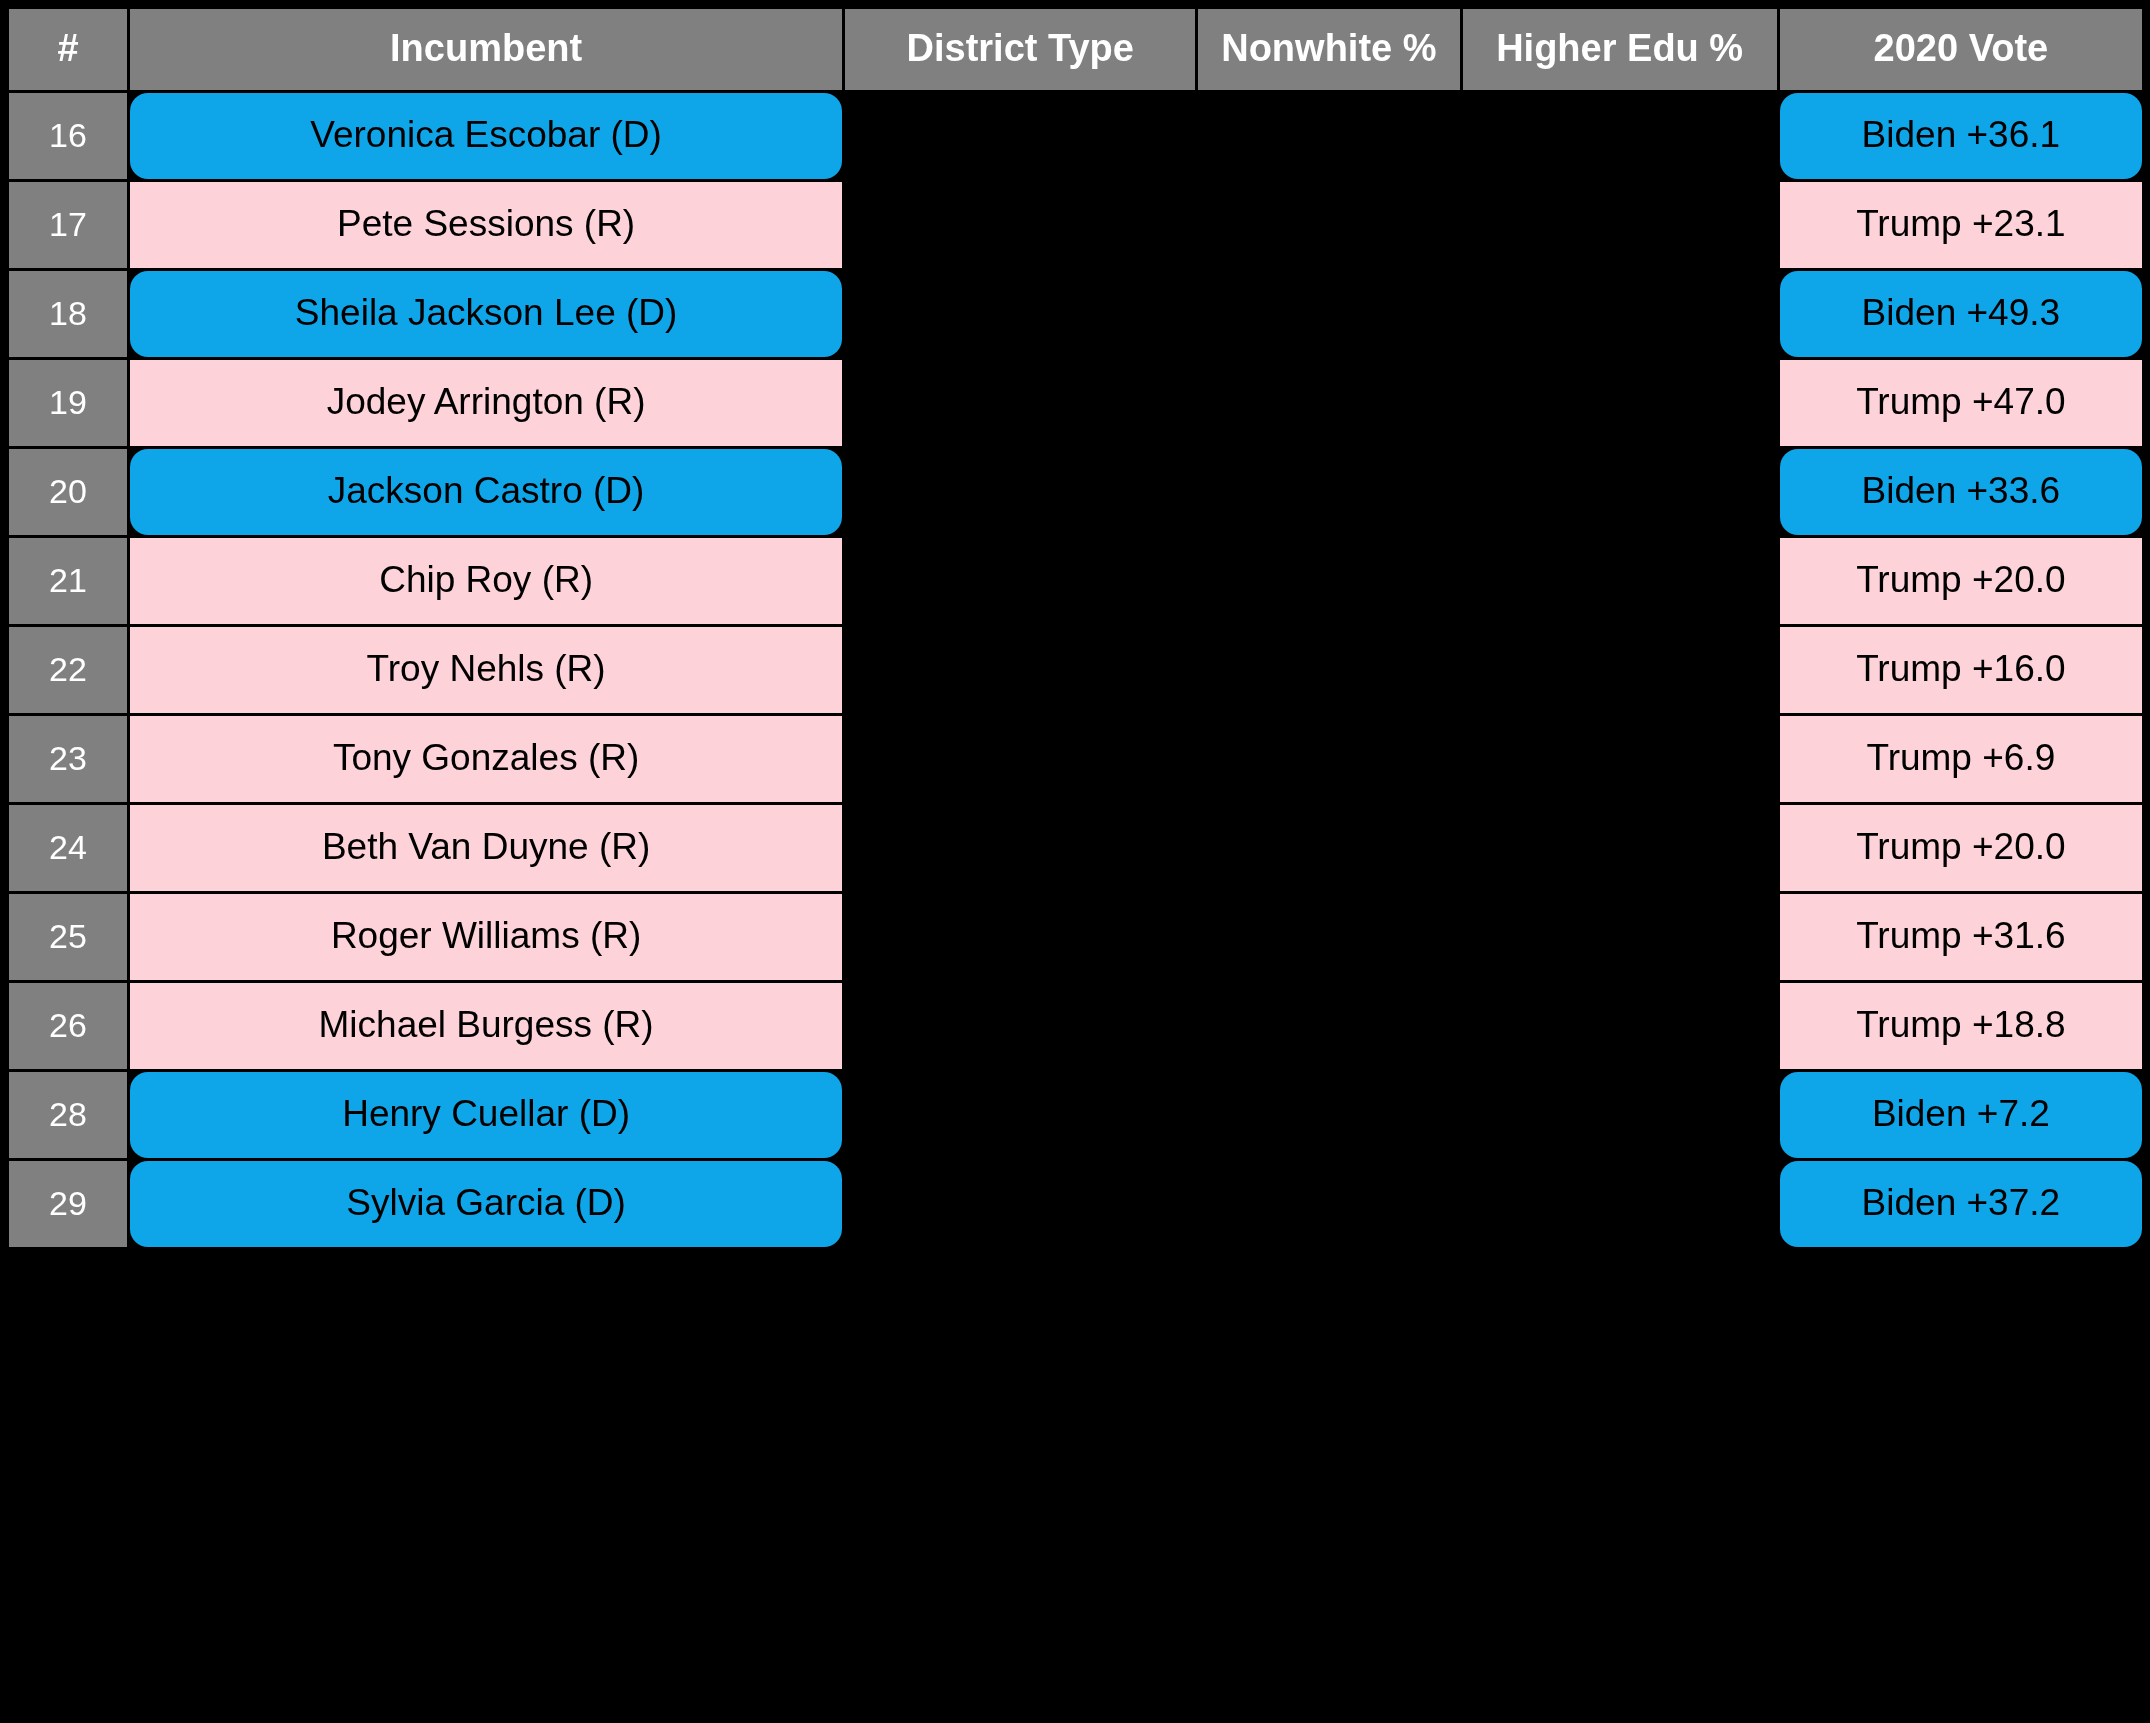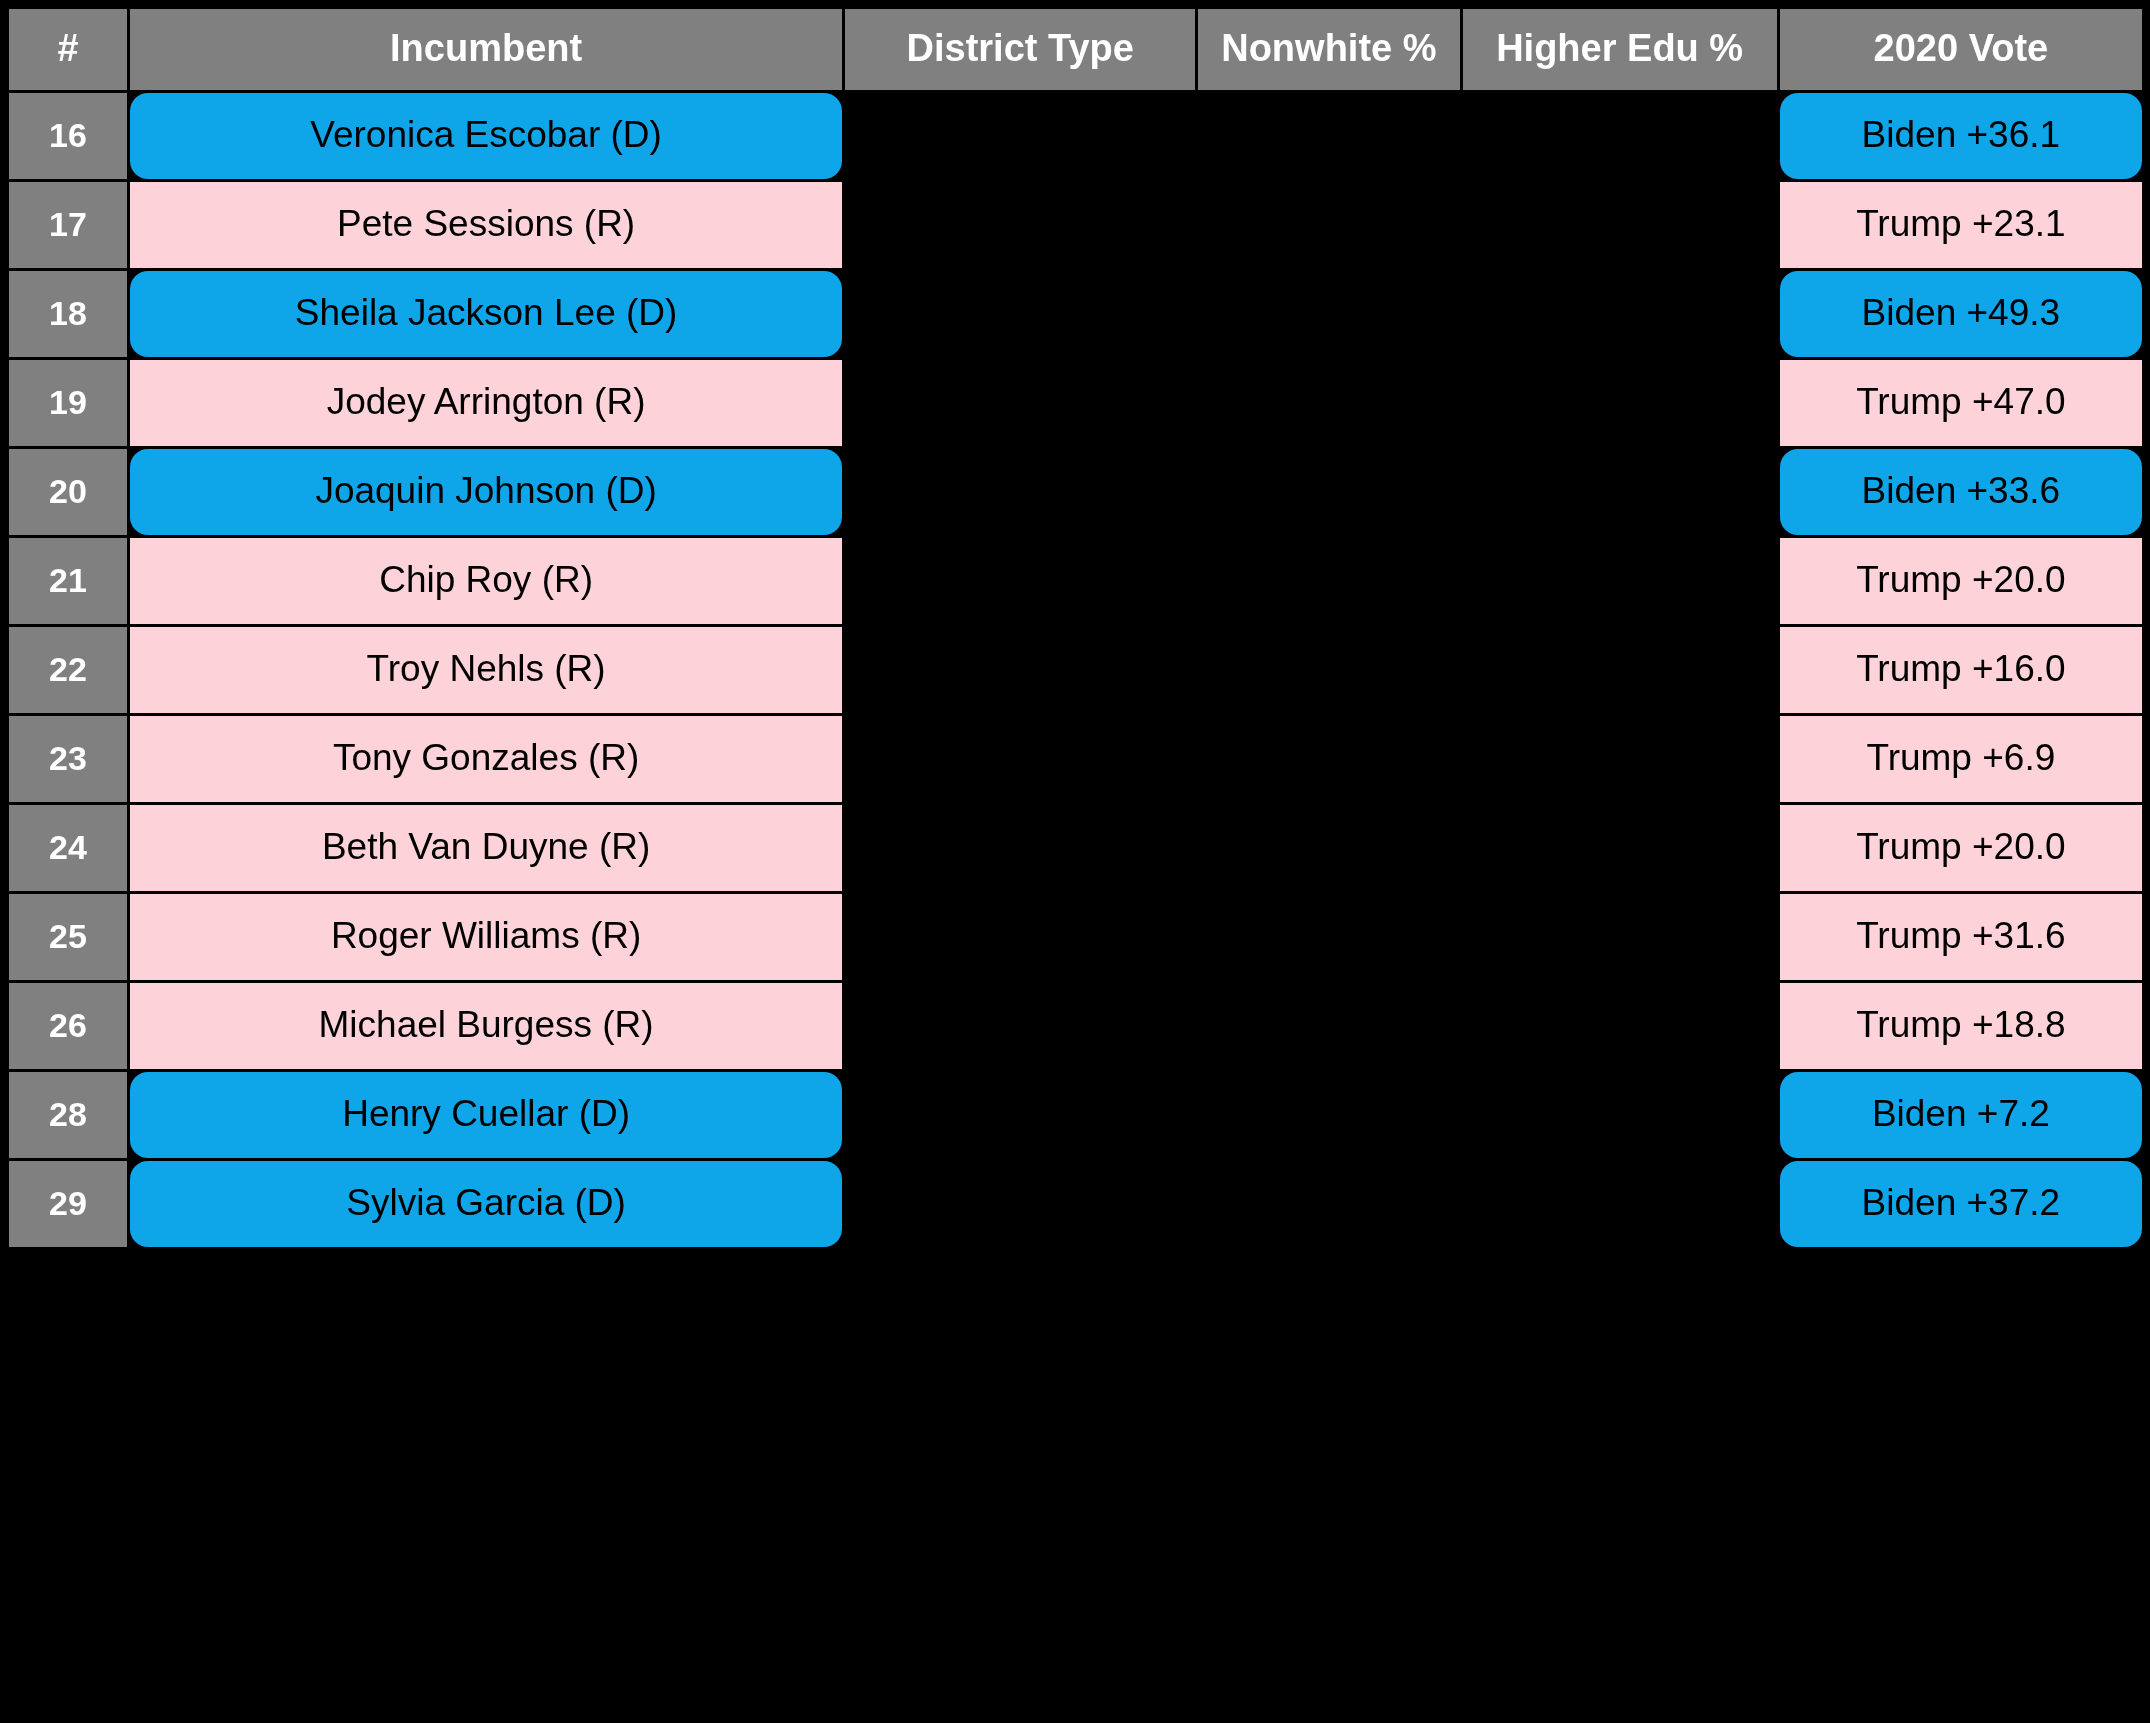--- a/index.html
+++ b/index.html
@@ -65,21 +65,21 @@
     color: #000000;
     padding: 0 4.4px;
     border: 0;
     white-space: nowrap;
     overflow: hidden;
   }
 
   td.num {
     background: #808080;
     color: #ffffff;
-    font-weight: bold;
+    font-weight: normal;
     font-size: 34px;
   }
 
   td.blank {
     background: #000000;
     color: #000000;
   }
 
   td.dem  { background: #0ea5e9; border-radius: 18px; }
   td.rep  { background: #fdd2d9; text-align: center; }
@@ -145,21 +145,21 @@
         <tr>
           <td class="num">19</td>
           <td class="rep">Jodey Arrington (R)</td>
           <td class="blank"></td>
           <td class="blank"></td>
           <td class="blank"></td>
           <td class="rep">Trump +47.0</td>
         </tr>
         <tr>
           <td class="num">20</td>
-          <td class="dem">Joaquin Johnson (D)</td>
+          <td class="dem">Jackson Castro (D)</td>
           <td class="blank"></td>
           <td class="blank"></td>
           <td class="blank"></td>
           <td class="dem">Biden +33.6</td>
         </tr>
         <tr>
           <td class="num">21</td>
           <td class="rep">Chip Roy (R)</td>
           <td class="blank"></td>
           <td class="blank"></td>

